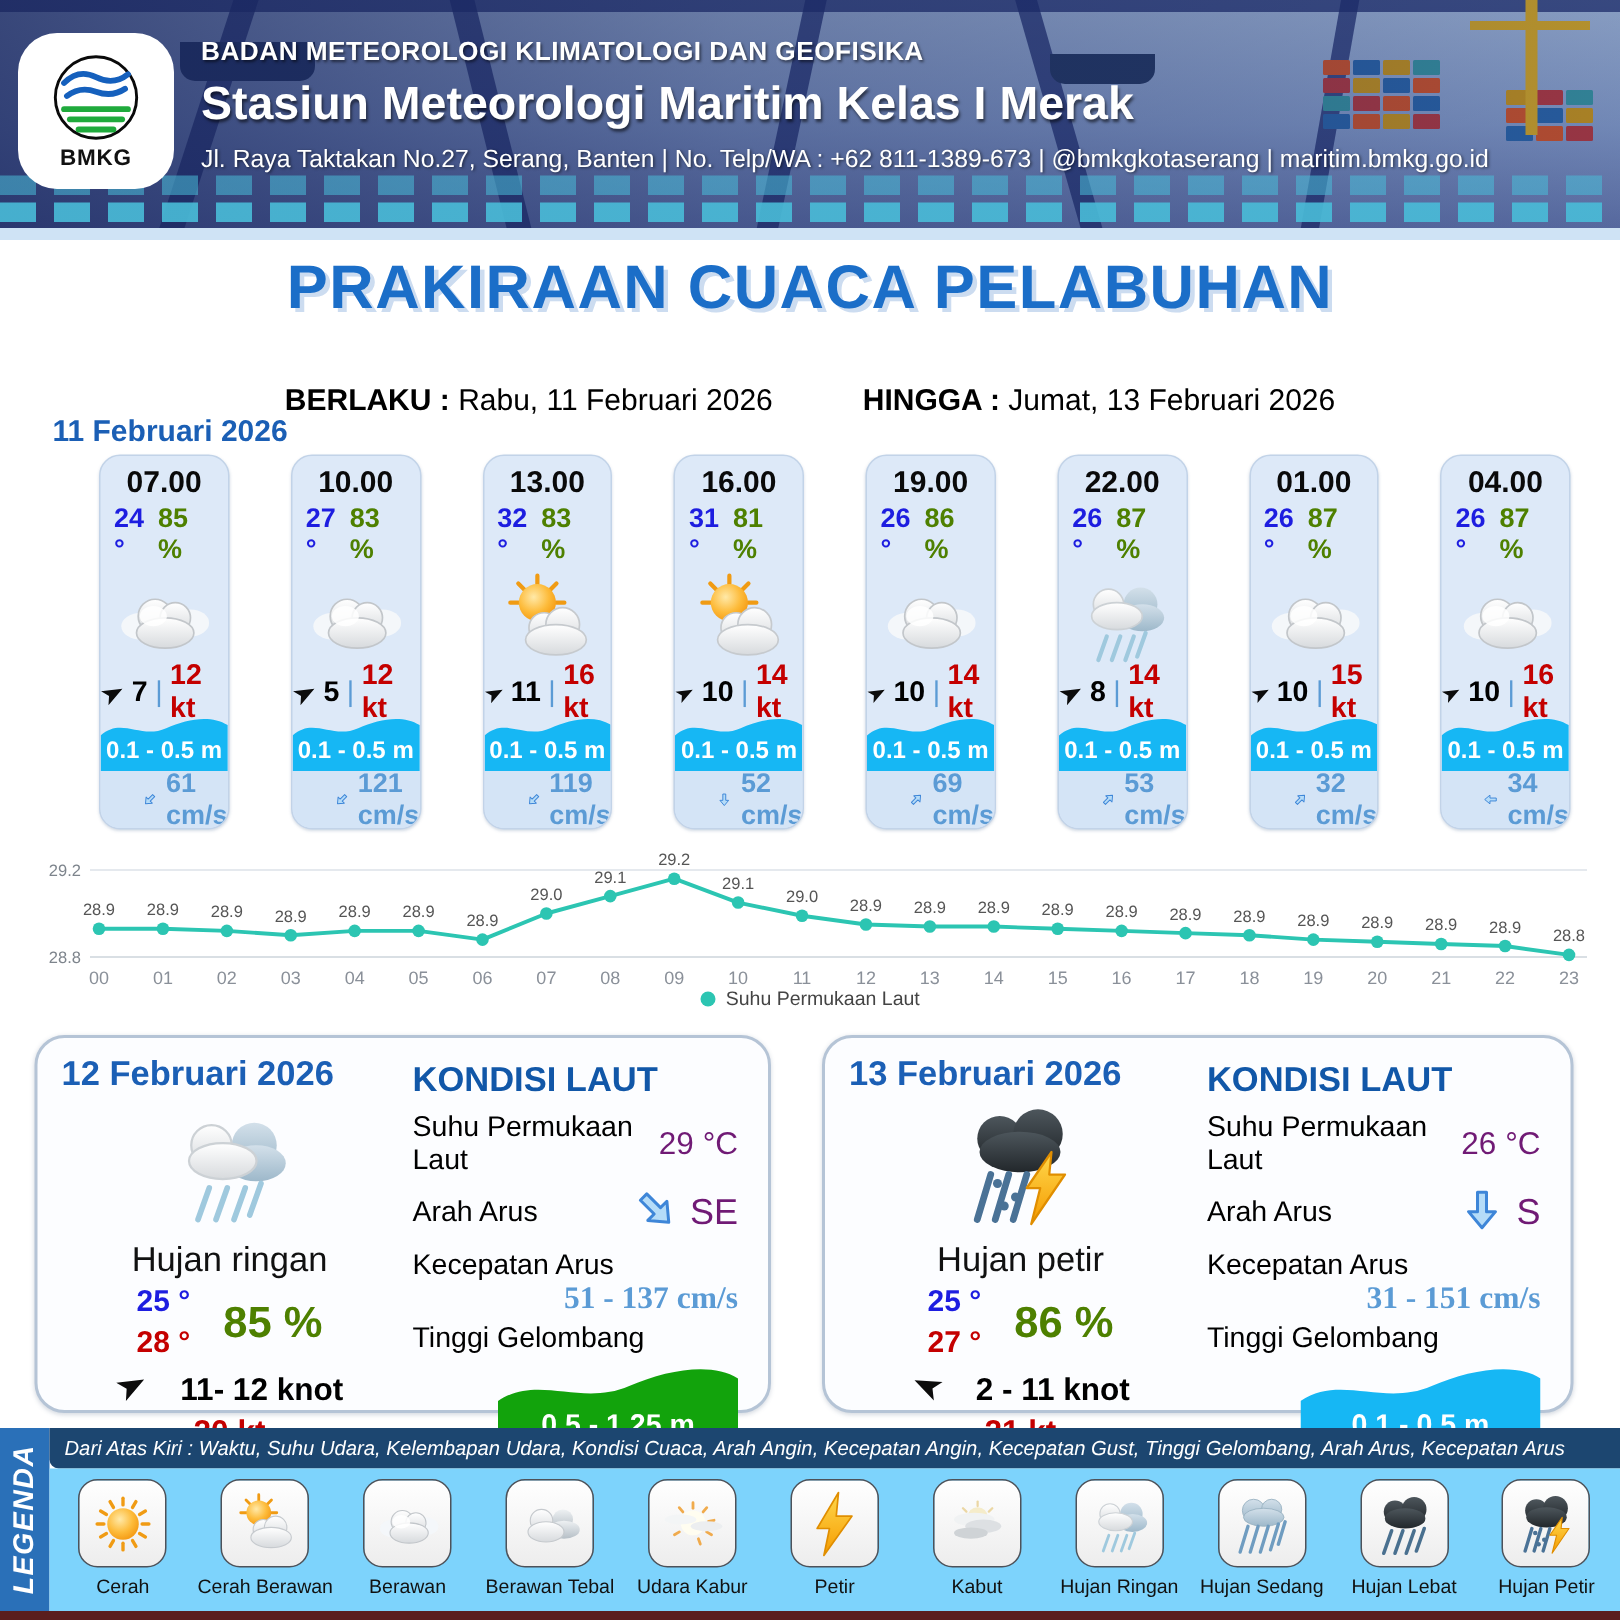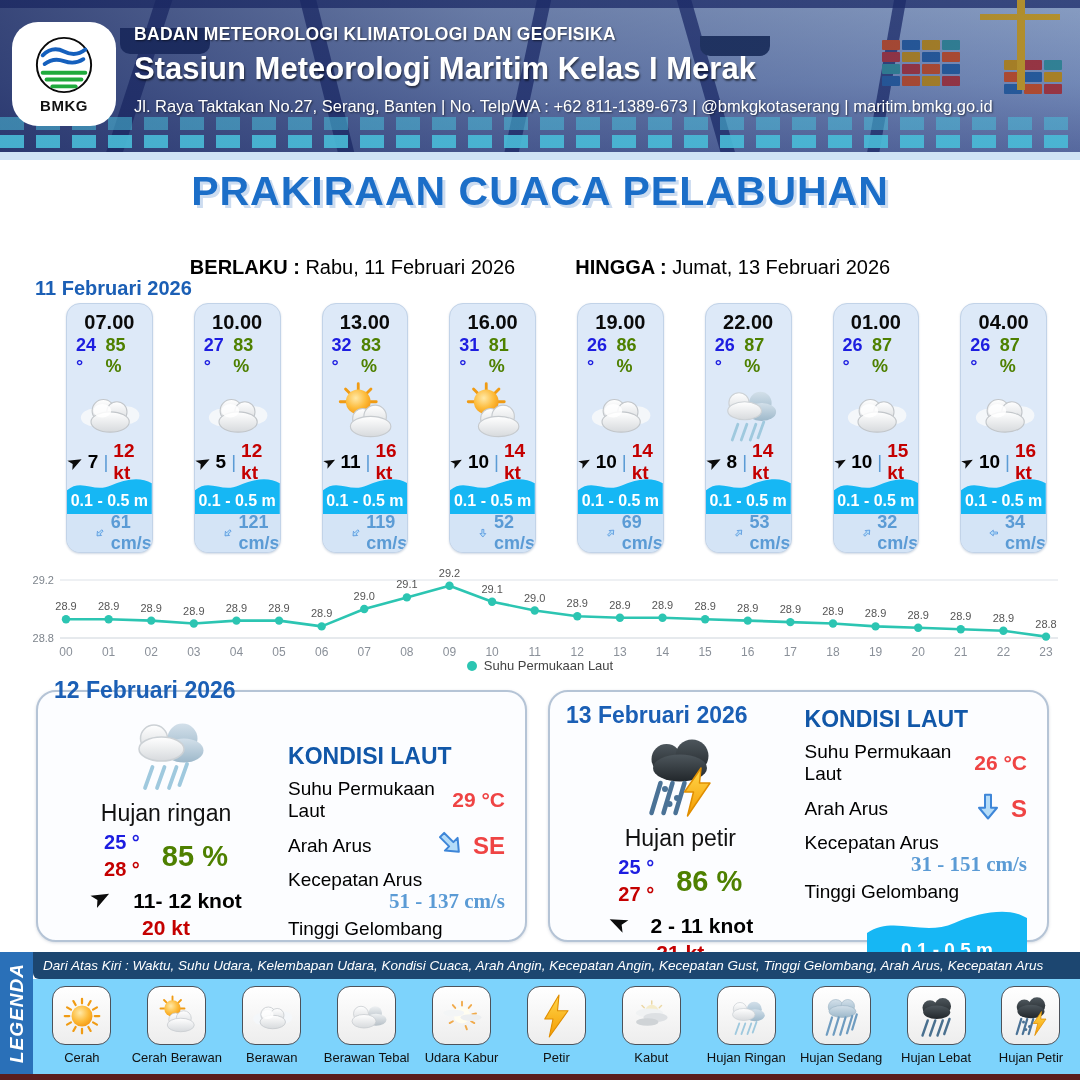--- a/index.html
+++ b/index.html
@@ -62,37 +62,37 @@
          font-size:18px;font-weight:bold;color:#5b9bd5;background:#d4e4f6;padding-left:28px;}
   .barrow{width:26px;height:26px;}
 
   
   .chart-wrap{position:absolute;left:18px;top:556px;width:1044px;height:104px;}
   .chart-legend{position:absolute;left:0;top:658px;width:1080px;display:flex;align-items:center;
                 justify-content:center;gap:7px;font-size:13px;color:#444;}
   .cl-dot{width:10px;height:10px;border-radius:50%;background:var(--chart-teal);}
   .panel{position:absolute;height:248px;background:#fcfdff;border:2px solid #b5c4d6;border-radius:20px;
          box-shadow:0 1px 3px rgba(90,110,140,.25);display:flex;}
-  .panel1{left:36px;width:487px;align-items:flex-end;}
+  .panel1{left:23px;width:487px;}
   .panel2{left:548px;width:497px;}
   .p-left{width:46%;padding:10px 0 0 16px;display:flex;flex-direction:column;align-items:center;}
   .p-date{align-self:flex-start;font-size:23px;font-weight:bold;color:#1b5fb5;}
   .p-cond{font-size:23px;color:#111;margin-top:-4px;}
   .p-temps{display:flex;align-items:center;gap:22px;margin-top:2px;}
   .p-tcol{display:flex;flex-direction:column;font-size:20px;font-weight:bold;line-height:1.35;}
   .p-tmin{color:var(--temp-blue);}
   .p-tmax{color:var(--gust-red);}
   .p-hum{font-size:29px;font-weight:bold;color:var(--hum-green);}
   .p-wind{display:flex;align-items:center;gap:21px;font-size:21px;font-weight:bold;color:#000;margin-top:4px;}
   .p-gust{font-size:21px;font-weight:bold;color:var(--gust-red);margin-top:2px;}
   .p-right{flex:1;padding:14px 20px 0 10px;}
   .p-sea-h{font-size:23px;font-weight:bold;color:#1157a8;margin-bottom:8px;}
   .sea-row{display:flex;justify-content:space-between;align-items:center;font-size:19px;color:#000;
            margin-bottom:6px;}
-  .sea-val{font-size:21px;font-weight:bold;color:#ef4444;white-space:nowrap;}
+  .sea-val{font-size:21px;font-weight:normal;color:#701a75;white-space:nowrap;}
   .sea-dir{display:flex;align-items:center;gap:8px;}
   .sea-dir .barrow{width:30px;height:30px;}
   .sea-speed{text-align:right;font-size:21px;font-weight:bold;color:#5b9bd5;margin:-2px 0 4px 0;font-family:Liberation Serif, serif;}
   .sea-wave{position:relative;width:160px;height:62px;margin-left:auto;margin-top:2px;}
   .sea-wave svg{position:absolute;inset:0;width:100%;height:100%;}
   .sea-wave span{position:absolute;left:0;right:0;bottom:6px;text-align:center;color:#fff;
                  font-size:19px;font-weight:bold;}
 
   
   .legend-side{position:absolute;left:0;top:952px;width:33px;height:122px;background:#2a70b8;
@@ -779,20 +779,26 @@
           <span class="sea-val" style="font-size:24px">SE</span>
         </span>
       </div>
       <div class="sea-row" style="margin-bottom:0">
         <span>Kecepatan Arus</span>
       </div>
       <div class="sea-speed">51 - 137 cm/s</div>
       <div class="sea-row" style="margin-bottom:0">
         <span>Tinggi Gelombang</span>
       </div>
+      <div class="sea-wave">
+          <svg viewBox="0 0 150 62" preserveAspectRatio="none">
+            <path d="M0 28 C 25 10 52 32 82 18 C 106 7 134 2 150 13 L150 62 L0 62 Z" fill="#12a30c"></path>
+          </svg>
+                  <span>0.5 - 1.25 m</span>
+        </div>
     </div>
   </div>
 
   <div class="panel panel2" style="top:690px">
     <div class="p-left">
       <div class="p-date">13 Februari 2026</div>
       <div><svg class="wicon wicon-lg">
             <use href="#ic-hujan-petir"></use>
           </svg></div>
       <div class="p-cond">Hujan petir</div>

